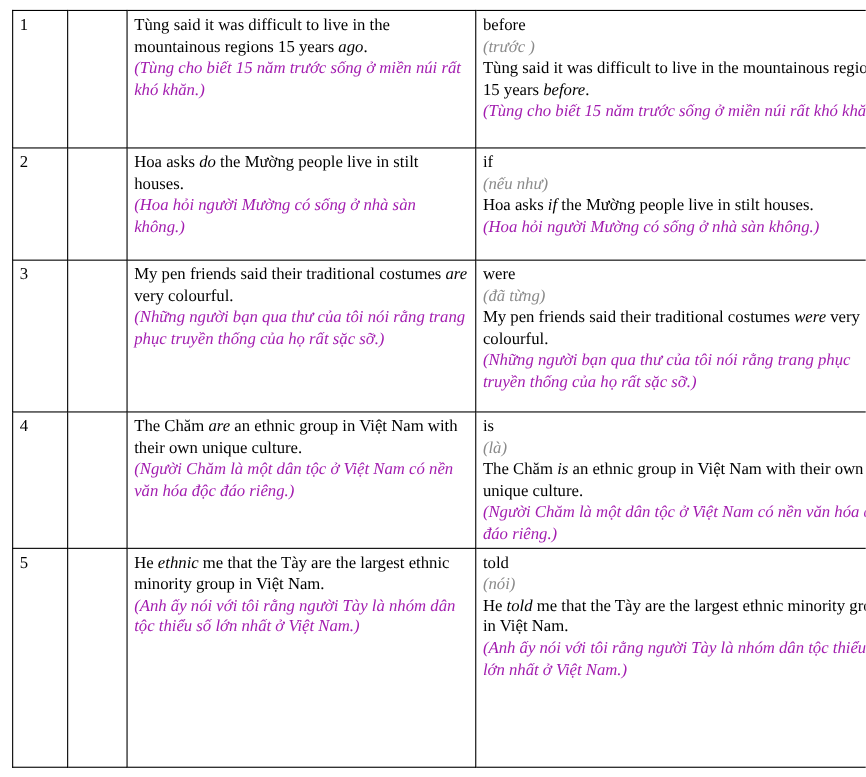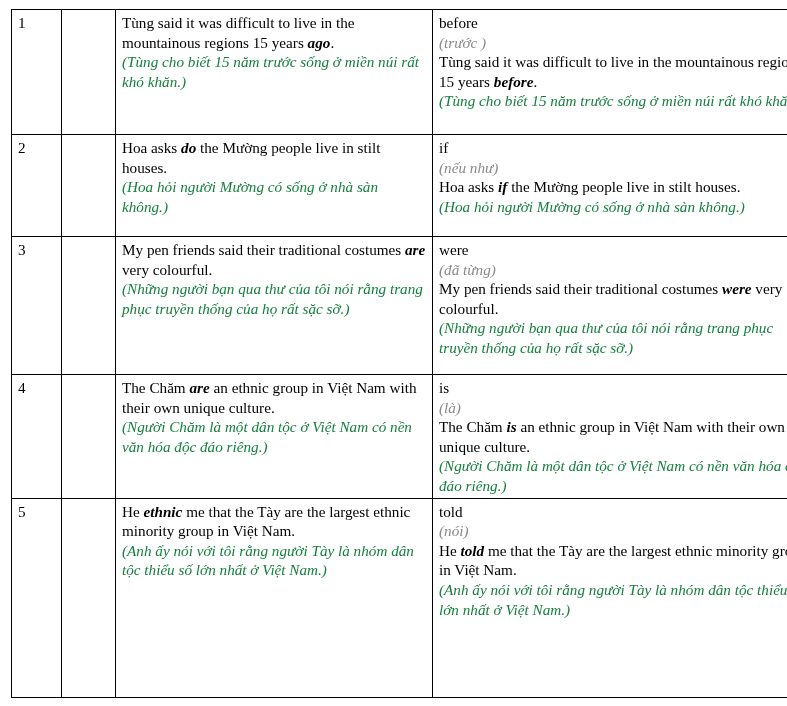--- a/index.html
+++ b/index.html
@@ -56,27 +56,27 @@
   }
   .gloss {
     display: block;
     font-style: italic;
     color: #8a8a8a;
   }
   .sentence {
     display: block;
   }
   .sentence b {
-    font-weight: bold;
+    font-weight: normal;
     font-style: italic;
   }
   .translation {
     display: block;
     font-style: italic;
-    color: #15803d;
+    color: #a21caf;
   }
   .r1 { height: 125px; }
   .r2 { height: 102px; }
   .r3 { height: 138px; }
   .r4 { height: 122px; }
   .r5 { height: 199px; }
 </style>
 </head>
 <body>
 

